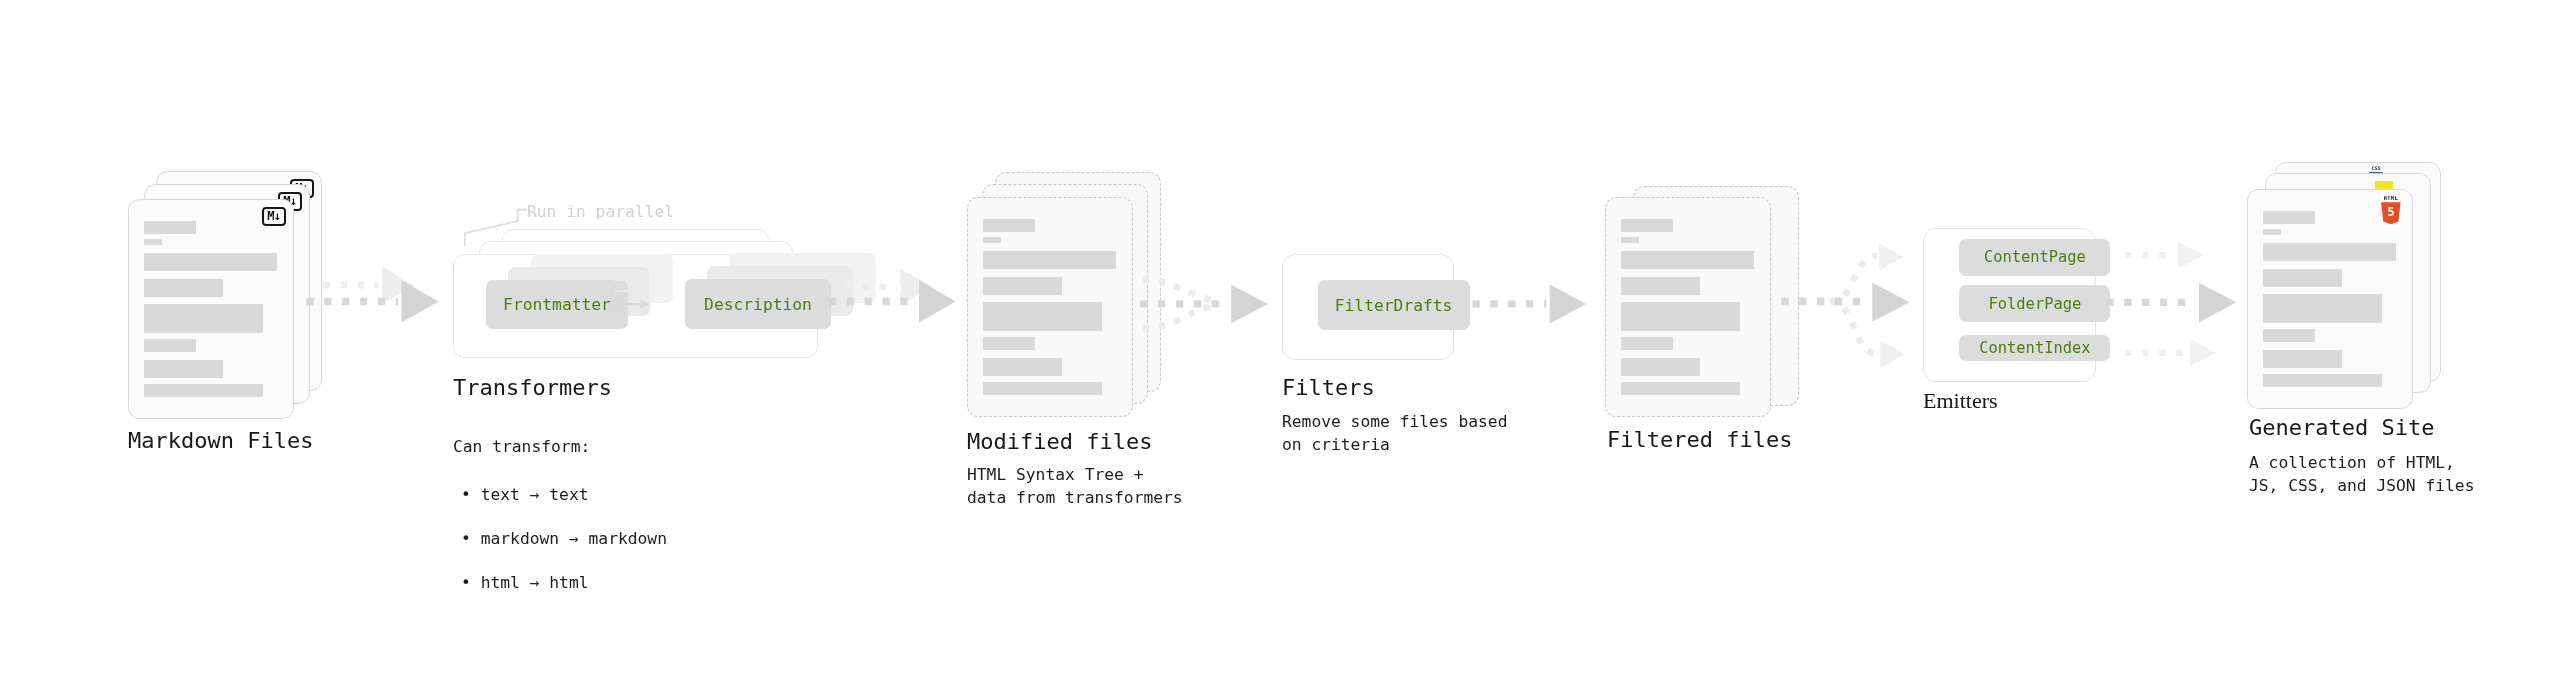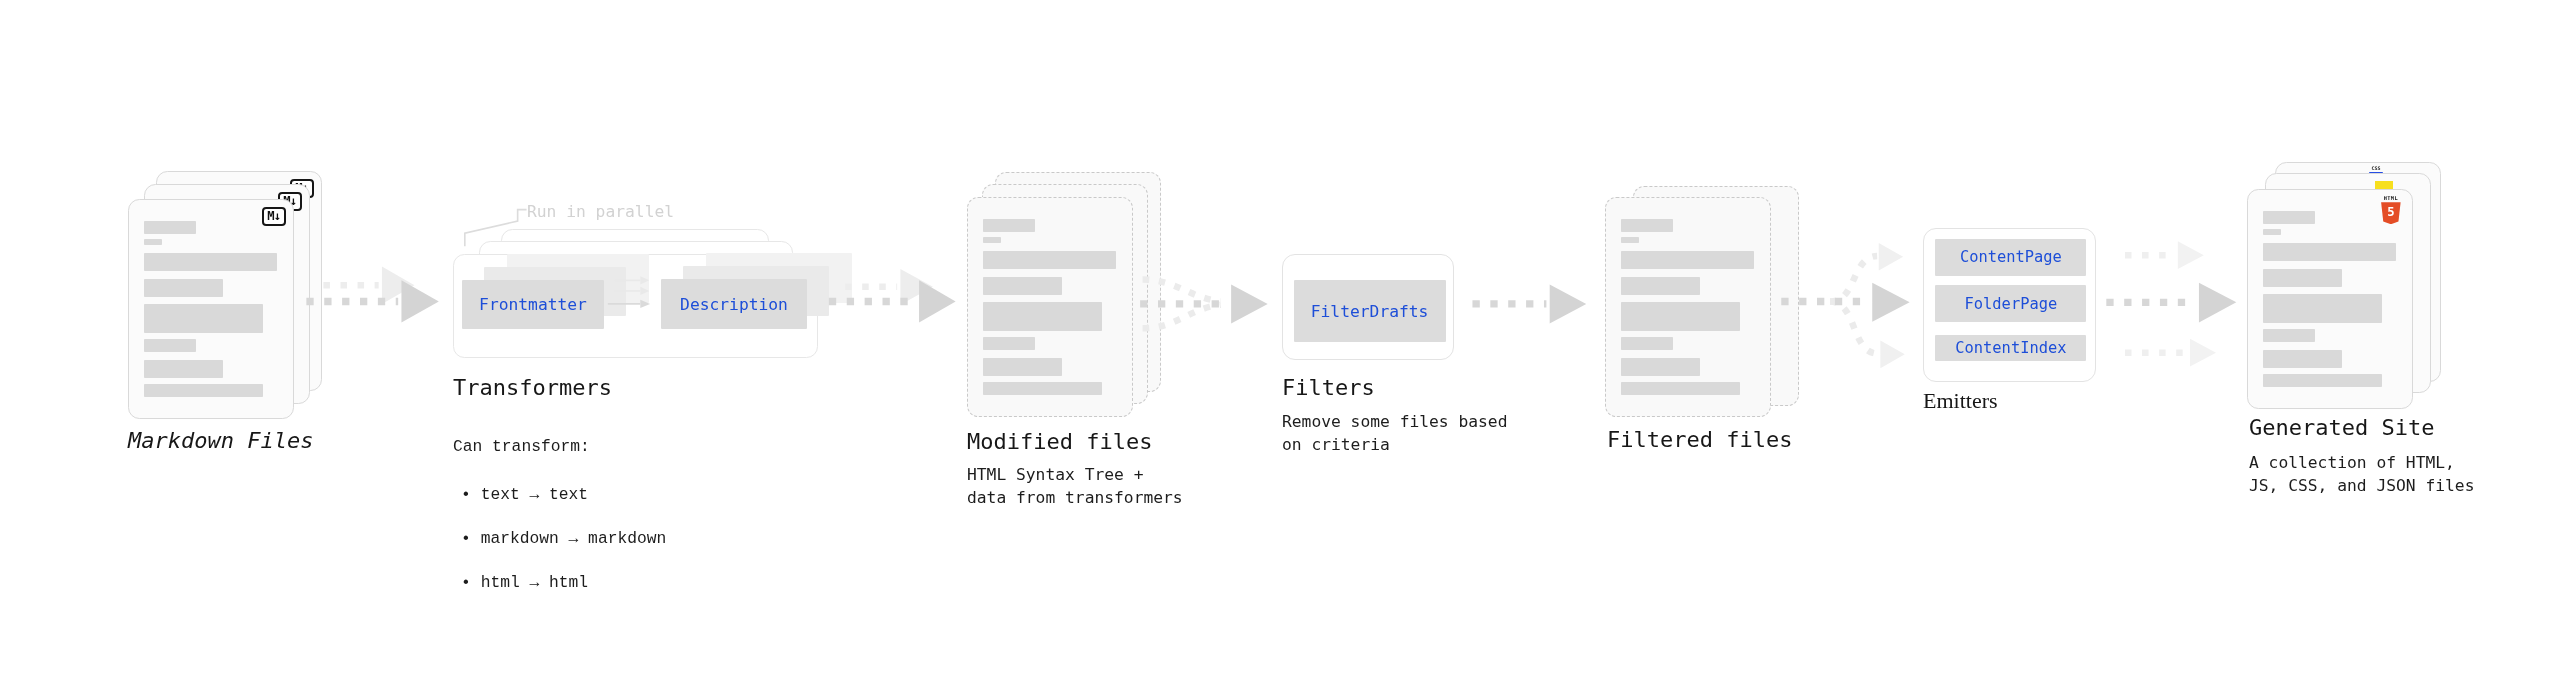--- a/index.html
+++ b/index.html
@@ -38,23 +38,23 @@
   .html5-badge .h5-shield{
     width:19.5px;height:22px;background:#e44d26;margin-top:0.8px;
     clip-path:polygon(0 0,100% 0,89% 88%,50% 100%,11% 88%);
     color:#ffffff;font-size:12.2px;font-weight:bold;line-height:21px;text-align:center;
   }
   
   .panel{position:absolute;box-sizing:border-box;background:#ffffff;border:1.6px solid #e3e3e3;border-radius:13px;}
   .t-layer{position:absolute;box-sizing:border-box;background:#ffffff;border:1.6px solid #e7e7e7;border-radius:11.4px;}
   
   .gbox{
-    position:absolute;background:#dcdcdc;border-radius:1px;
+    position:absolute;background:#dcdcdc;border-radius:7px;
     display:flex;align-items:center;justify-content:center;
-    font-size:16.3px;color:#1d4ed8;white-space:nowrap;
+    font-size:16.3px;color:#4d7c0f;white-space:nowrap;margin-left:24px;
   }
   .gbox.echo1{background:#eaeaea;}
   .gbox.echo2{background:#f2f2f2;}
   
   .stage-title{position:absolute;font-size:22px;font-weight:500;line-height:1.15;color:#171717;white-space:nowrap;}
   .stage-sub{position:absolute;font-size:16.3px;line-height:23px;color:#1d1d1d;white-space:pre-line;}
   .annotation{position:absolute;font-size:16.3px;color:#d2d2d2;white-space:nowrap;}
   .bullets{margin:3.3px 0 0 0;padding:0;list-style:none;}
   .bullets li{margin:0;padding-left:8.1px;line-height:21px;}
   
@@ -79,36 +79,36 @@
           <div class="bar b2"></div>
           <div class="bar b3"></div>
           <div class="bar b4"></div>
         <div class="bar b5"></div>
           <div class="bar b6"></div>
           <div class="bar b7"></div>
           <div class="bar b8"></div>
       </div>
     </div>
   </div>
-  <div class="stage-title" style="left:128px;top:428px;font-style:italic;">Markdown Files</div>
+  <div class="stage-title" style="left:128px;top:428px;">Markdown Files</div>
 
   <div class="annotation" style="left:527px;top:202px;">Run in parallel</div>
   <div>
     <div class="t-layer" style="left:501px;top:229px;width:268px;height:104px;"></div>
     <div class="t-layer" style="left:479px;top:241px;width:314px;height:104px;"></div>
     <div class="t-layer" style="left:453px;top:254px;width:365px;height:104px;"></div>
     <div class="gbox echo2" style="left:507px;top:254px;width:142px;height:49px;"></div>
     <div class="gbox echo1" style="left:484px;top:267px;width:142px;height:49px;"></div>
     <div class="gbox echo2" style="left:706px;top:253px;width:146px;height:50px;"></div>
     <div class="gbox echo1" style="left:683px;top:266px;width:146px;height:50px;"></div>
     <div class="gbox" style="left:462px;top:280px;width:142px;height:49px;">Frontmatter</div>
     <div class="gbox" style="left:661px;top:279px;width:146px;height:50px;">Description</div>
   </div>
   <div class="stage-title" style="left:453px;top:375px;">Transformers</div>
-  <div class="stage-sub" style="left:453px;top:412px;font-family:Liberation Mono, monospace;">
+  <div class="stage-sub" style="left:453px;top:412px;">
     <span>Can transform:</span>
     <ul class="bullets">
       <li>• text → text</li>
       <li>• markdown → markdown</li>
       <li>• html → html</li>
     </ul>
   </div>
 
   <div>
     <div class="file-card dashed" style="left:995px;top:172px;"></div>
@@ -124,21 +124,21 @@
           <div class="bar b7"></div>
           <div class="bar b8"></div>
       </div>
     </div>
   </div>
   <div class="stage-title" style="left:967px;top:429px;">Modified files</div>
   <div class="stage-sub" style="left:967px;top:463px;">HTML Syntax Tree +
 data from transformers</div>
 
   <div class="panel" style="left:1282px;top:254px;width:172px;height:106px;">
-    <div class="gbox" style="left:10.6px;top:25px;width:152px;height:62px;">FilterDrafts</div>
+    <div class="gbox" style="left:10.6px;top:25px;width:152px;height:50px;">FilterDrafts</div>
   </div>
   <div class="stage-title" style="left:1282px;top:375px;">Filters</div>
   <div class="stage-sub" style="left:1282px;top:410px;">Remove some files based
 on criteria</div>
 
   <div>
     <div class="file-card dashed" style="left:1633px;top:186px;"></div>
     <div class="file-card dashed" style="left:1605px;top:197px;">
       <div class="bars">
         <div class="bar b1"></div>

